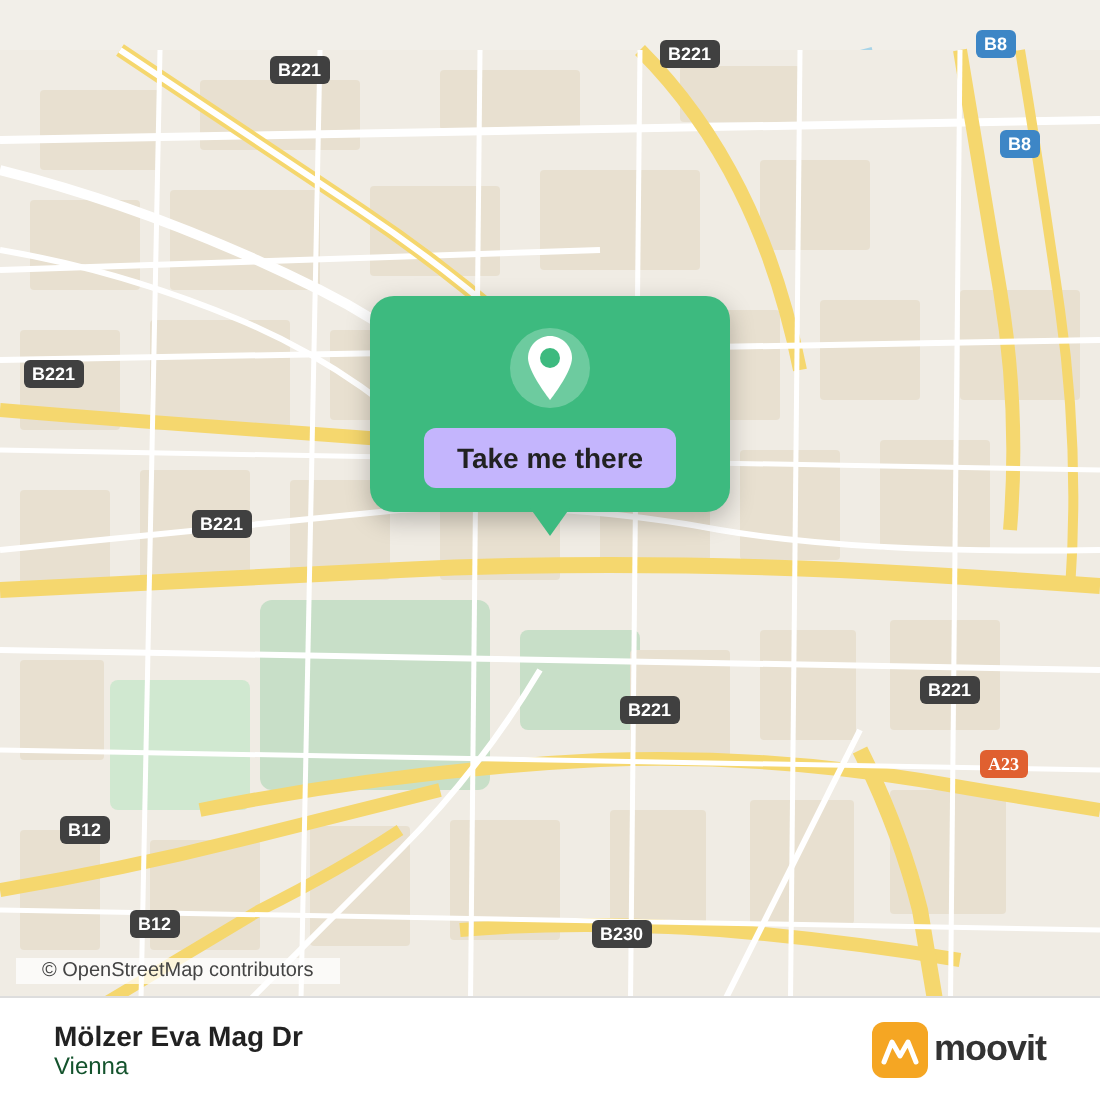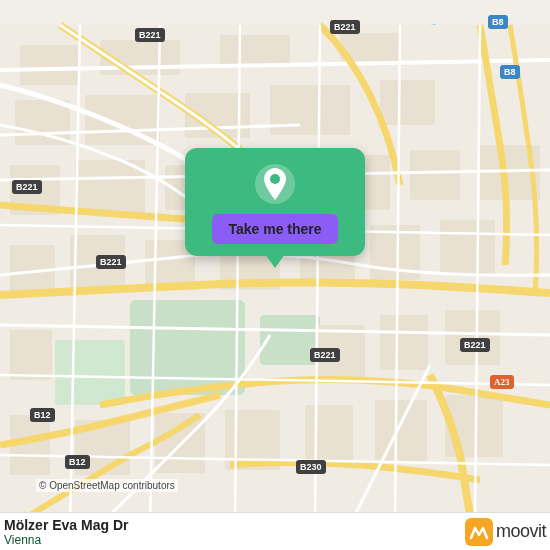--- a/index.html
+++ b/index.html
@@ -34,26 +34,26 @@
       top: 0; left: 0;
       width: 100%; height: 100%;
     }
 
     
     .bottom-bar {
       position: absolute;
       bottom: 0;
       left: 0;
       right: 0;
-      height: 38px;
+      height: 52px;
       background: white;
       display: flex;
       align-items: center;
       justify-content: space-between;
-      padding: 0 4px;
+      padding: 0 27px;
       border-top: 1px solid #ddd;
       z-index: 10;
     }
 
     .bottom-left {
       display: flex;
       flex-direction: column;
     }
 
     .location-name {
@@ -73,36 +73,35 @@
       gap: 3px;
     }
 
     .moovit-icon {
       width: 28px;
       height: 28px;
     }
 
     .moovit-text {
       font-size: 18px;
-      font-weight: normal;
+      font-weight: bold;
       color: #333;
       letter-spacing: -0.5px;
     }
 
     
     .attribution {
       position: absolute;
       bottom: 58px;
       left: 8px;
       font-size: 10px;
       color: #444;
       background: rgba(255,255,255,0.75);
-      padding: 1px 3px;
+      padding: 1px 13px;
       z-index: 10;
-      margin-left: 28px;
     }
 
     
     .popup-card {
       position: absolute;
       top: 148px;
       left: 50%;
       transform: translateX(-50%);
       background: #3dba7f;
       border-radius: 12px;
@@ -128,21 +127,21 @@
       border-top: 14px solid #3dba7f;
     }
 
     .pin-icon {
       width: 44px;
       height: 44px;
       margin-bottom: 8px;
     }
 
     .take-me-btn {
-      background: #8b5cf6;
+      background: #c4b5fd;
       color: #222;
       border: none;
       border-radius: 6px;
       padding: 7px 16px;
       font-size: 14px;
       font-weight: 600;
       cursor: pointer;
       white-space: nowrap;
     }
 

